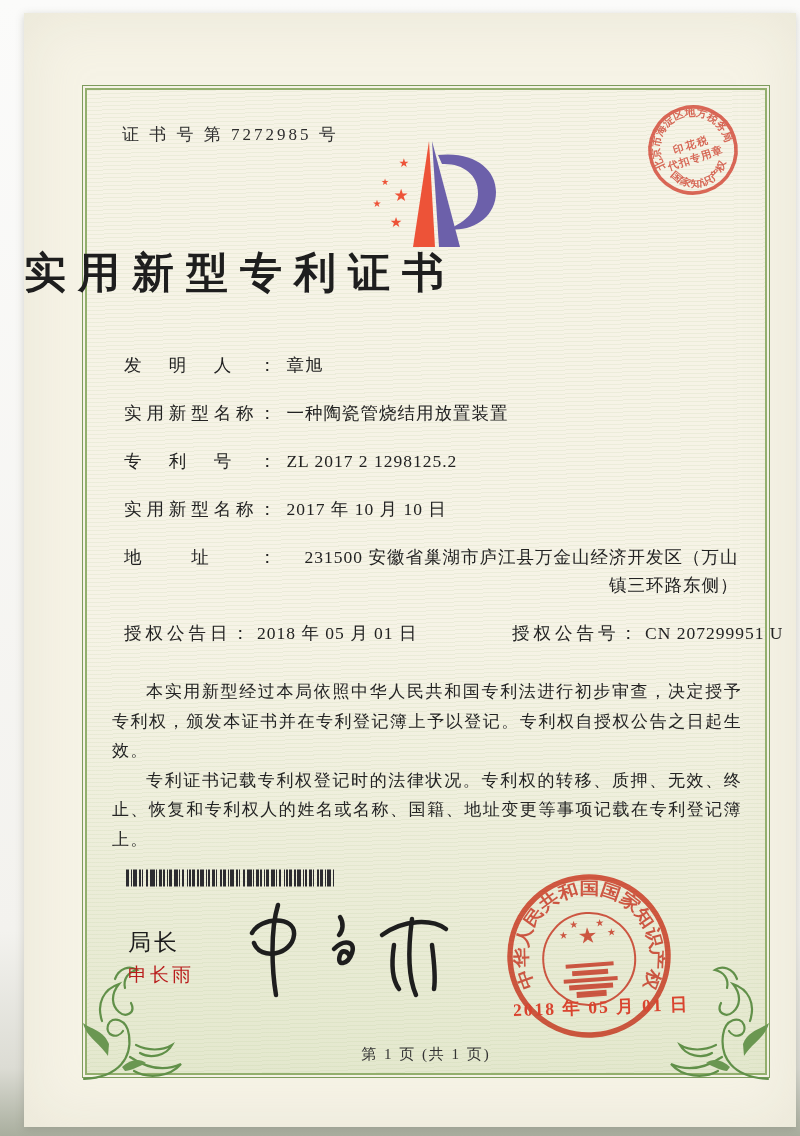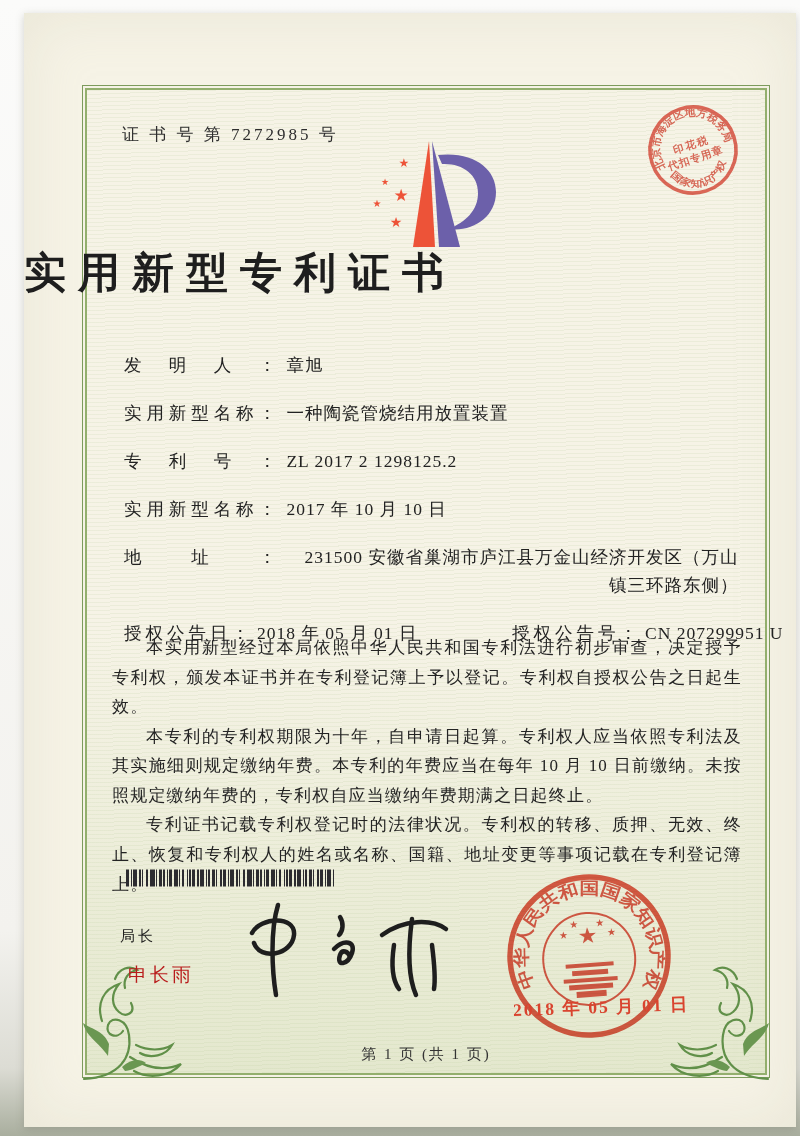--- a/index.html
+++ b/index.html
@@ -31,26 +31,26 @@
            font-size:42px; font-weight:600; letter-spacing:12px; color:#1e1e1e; }
   .fields { position:absolute; left:100px; top:338px; width:600px; font-size:17.5px; color:#222; }
   .frow { margin-bottom:20px; line-height:28px; white-space:nowrap; }
   .flabel { display:inline-block; width:152px; text-align:justify; text-align-last:justify; vertical-align:top; }
   .fvalue { display:inline-block; margin-left:6px; letter-spacing:1px; vertical-align:top; }
   .frow.address .fvalue { white-space:normal; width:452px;text-align:right; }
   .grant-row { position:relative; line-height:28px; white-space:nowrap; }
   .grant-right { position:absolute; left:380px; top:0;margin-left:8px; }
   .glabel { letter-spacing:4px; }
   .gvalue { margin-left:4px; letter-spacing:1px; }
-  .body-text { position:absolute; left:88px; top:620px; width:630px; font-size:17px;
+  .body-text { position:absolute; left:88px; top:664px; width:630px; font-size:17px;
                color:#242424; line-height:1.74; letter-spacing:1.2px; text-align:justify; }
   .body-text p { text-indent:2em; }
   .barcode { position:absolute; left:100px; top:856px; }
-  .issuer-title { position:absolute; left:96px; top:914px; font-family:"Liberation Sans","DejaVu Sans",sans-serif;
-                  font-size:15px; letter-spacing:3px; color:#1c1c1c; }
+  .issuer-title { position:absolute; left:104px; top:914px; font-family:"Liberation Sans","DejaVu Sans",sans-serif;
+                  font-size:23px; letter-spacing:3px; color:#1c1c1c; }
   .issuer-name  { position:absolute; left:104px; top:949px; font-family:"Liberation Sans","DejaVu Sans",sans-serif;
                   font-size:19px; letter-spacing:3px; color:#b91c1c; }
   .signature { position:absolute; left:212px; top:878px; }
   .seal { position:absolute; left:480px; top:858px; width:170px; height:170px;
           transform:rotate(-4deg); mix-blend-mode:multiply; opacity:.92; }
   .seal-date { position:absolute; left:489px; top:982px; font-size:17.5px; letter-spacing:2px;
                color:#d9442f; font-weight:600; transform:rotate(-2deg); }
   .tax-stamp { position:absolute; left:622px; top:90px; width:94px; height:94px;
                transform:rotate(-18deg); mix-blend-mode:multiply; opacity:.88; }
   .logo { position:absolute; left:328px; top:122px; }
@@ -157,21 +157,20 @@
           <span class="glabel">授权公告日：</span><span class="gvalue">2018 年 05 月 01 日</span>
         </span>
         <span class="grant-right">
           <span class="glabel">授权公告号：</span><span class="gvalue">CN 207299951 U</span>
         </span>
       </div>
     </div>
 
     <div class="body-text">
       <p>本实用新型经过本局依照中华人民共和国专利法进行初步审查，决定授予专利权，颁发本证书并在专利登记簿上予以登记。专利权自授权公告之日起生效。</p>
-      <p>本专利的专利权期限为十年，自申请日起算。专利权人应当依照专利法及其实施细则规定缴纳年费。本专利的年费应当在每年 10 月 10 日前缴纳。未按照规定缴纳年费的，专利权自应当缴纳年费期满之日起终止。</p>
       <p>专利证书记载专利权登记时的法律状况。专利权的转移、质押、无效、终止、恢复和专利权人的姓名或名称、国籍、地址变更等事项记载在专利登记簿上。</p>
     </div>
 
     <svg class="barcode" width="212" height="18">
       <line x1="2" y1="9" x2="210" y2="9" stroke="#2c2c30" stroke-width="17" stroke-dasharray="3 2 1 1 4 2 2 1 1 3 2 2 5 1 1 2 3 1 2 2 1 1 3 2 4 1 1 2 2 3 1 1 2 1 3 2 2 1 4 2 1 1 2 2 3 1 1 3 2 1"></line>
     </svg>
 
     <div class="issuer-title">局长</div>
     <div class="issuer-name">申长雨</div>
 

